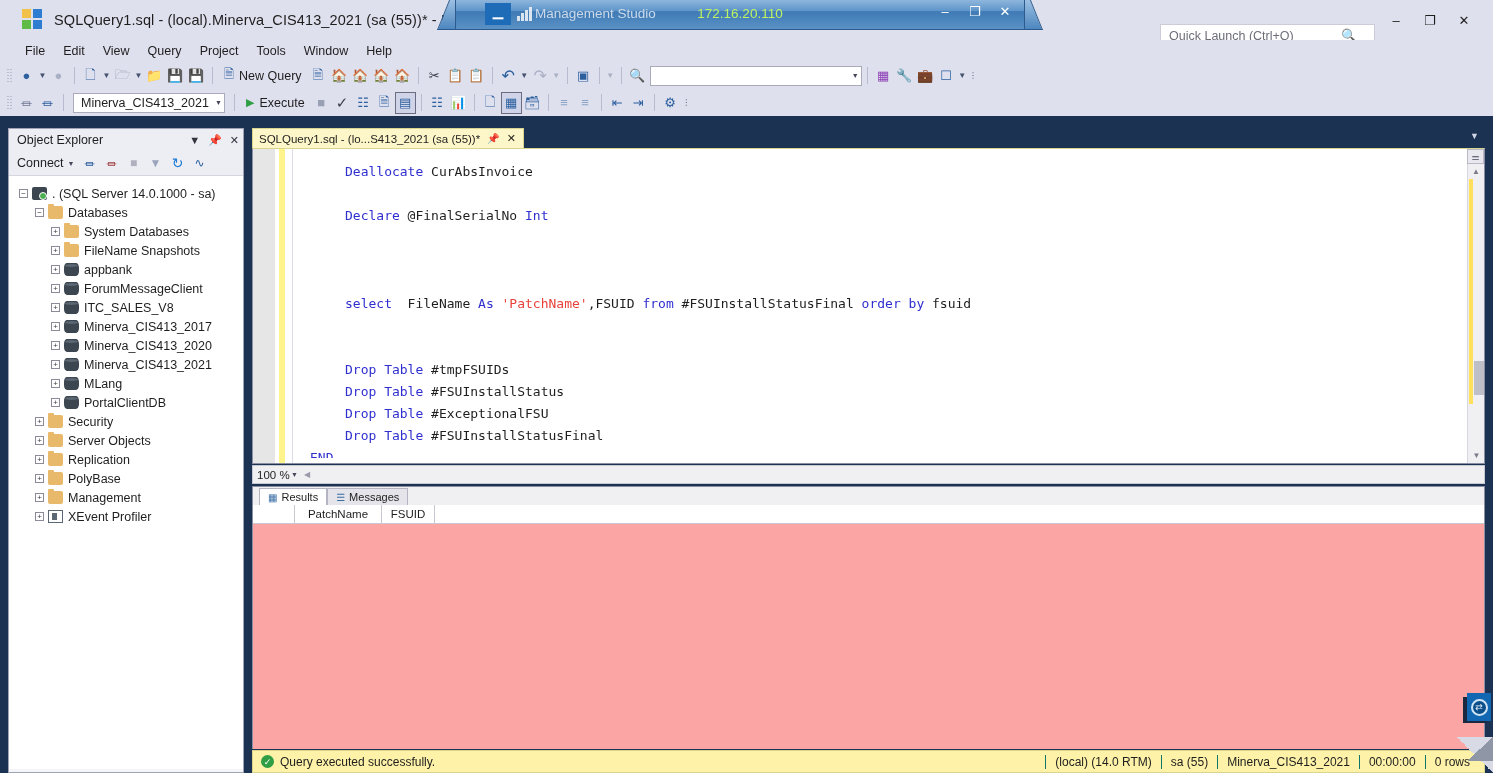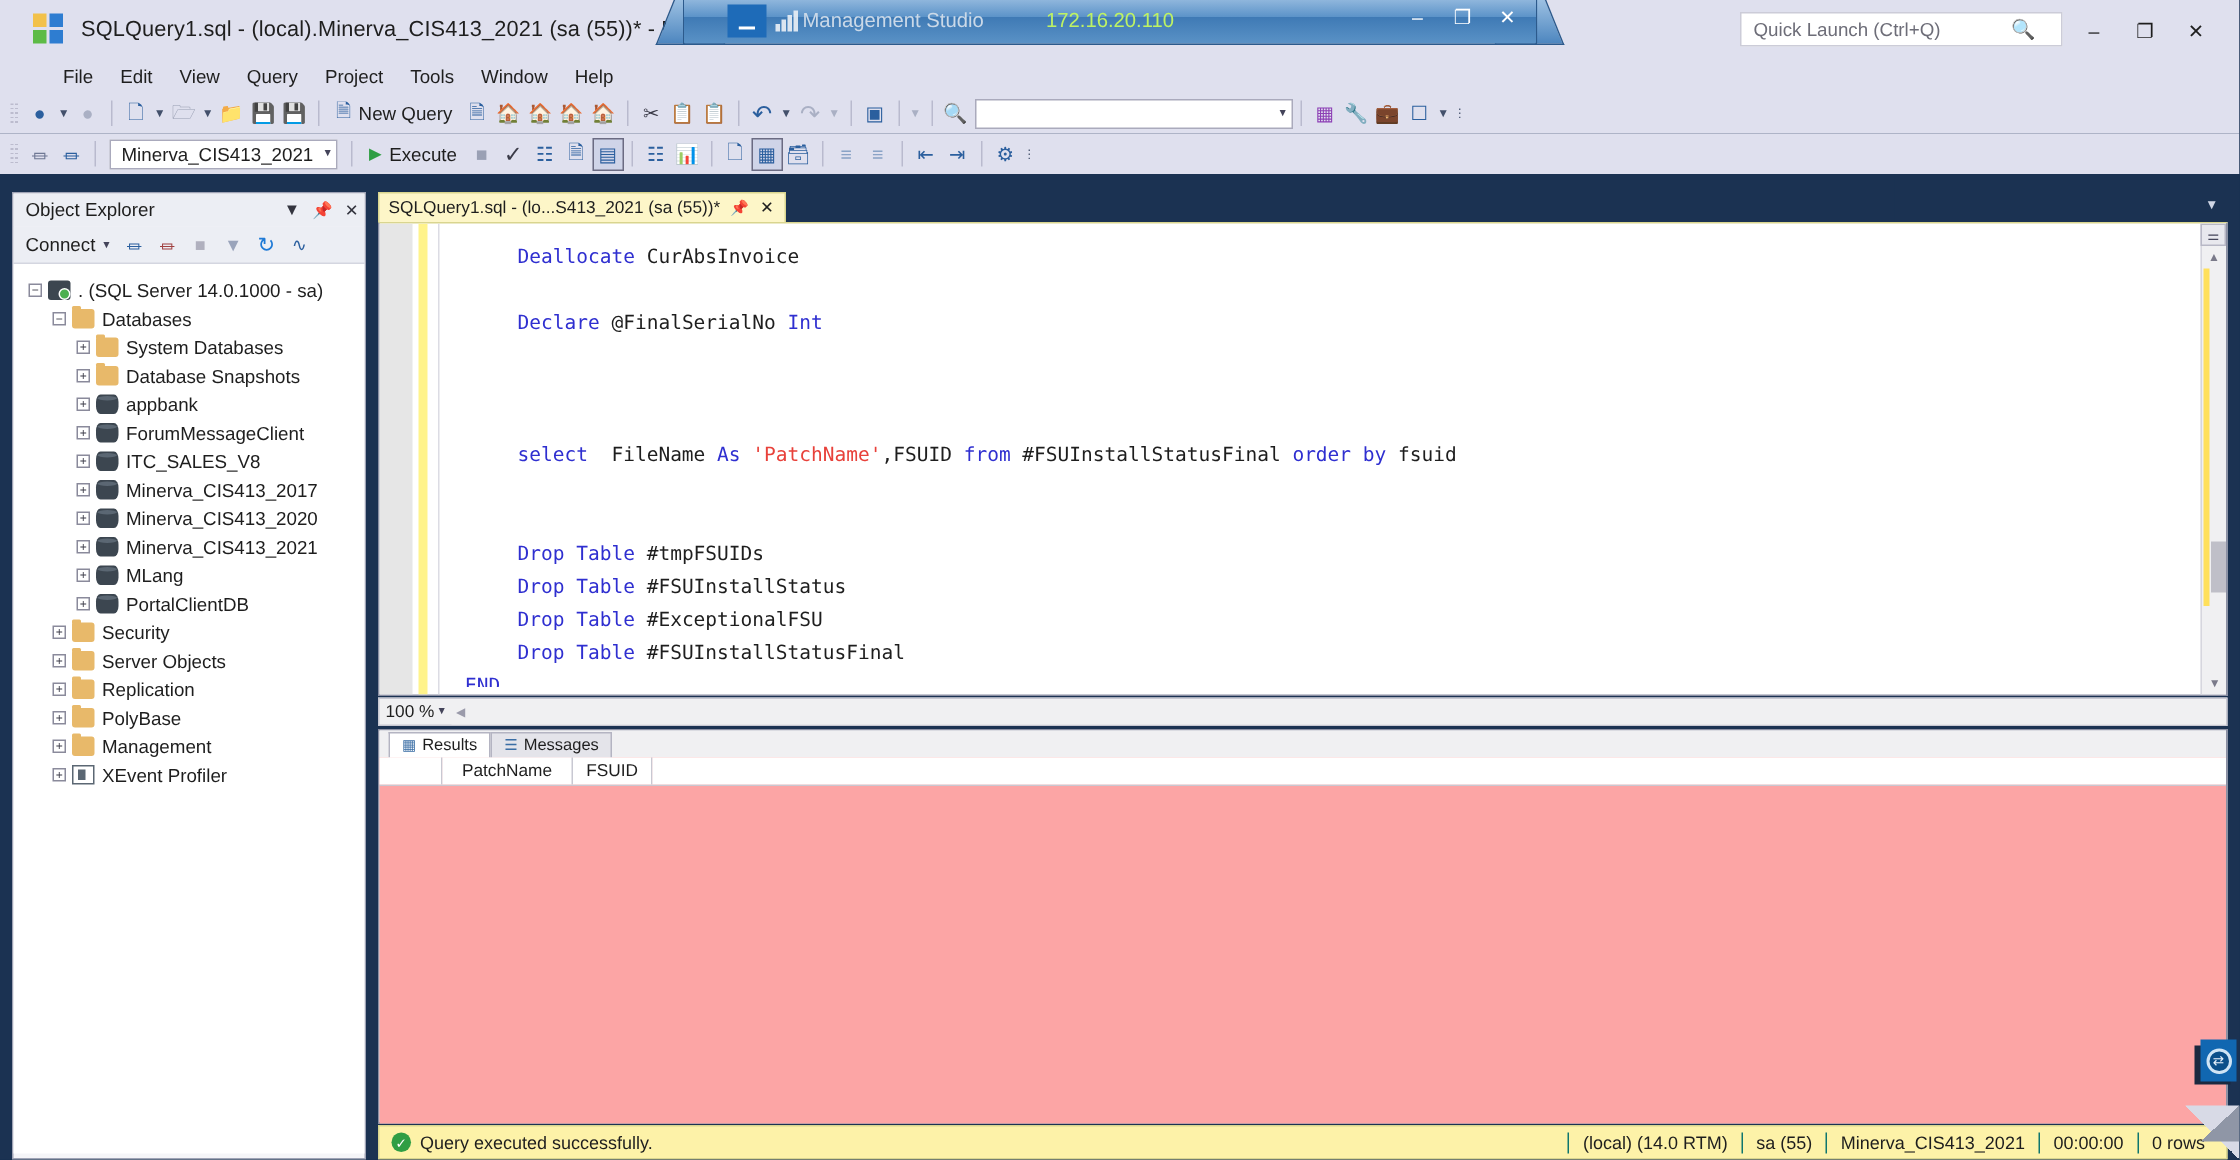--- a/index.html
+++ b/index.html
@@ -29,21 +29,21 @@
   .title-ico .sq { position:absolute; width:9px; height:9px; }
   .title-ico .s1 { left:0; top:0; background:#f2c14a; }
   .title-ico .s2 { left:11px; top:0; background:#2e7dd1; }
   .title-ico .s3 { left:0; top:11px; background:#5dbb46; }
   .title-ico .s4 { left:11px; top:11px; background:#2e7dd1; }
   .title-text {
     font-size: 14.5px; color: #1e1e1e; white-space: nowrap;
     letter-spacing: .1px;
   }
   .ql-wrap {
-    position: absolute; right: 118px; top: 8px;
+    position: absolute; right: 118px; top: 24px;
     width: 215px; height: 23px;
     background: #ffffff; border: 1px solid #ccccd8;
     display: flex; align-items: center;
   }
   .ql-input {
     border: 0; outline: 0; background: transparent;
     font-family: "Liberation Sans", sans-serif;
     font-size: 12.5px; color: #6d6d78;
     padding-left: 8px; width: 178px; height: 20px;
   }
@@ -100,21 +100,21 @@
   .rdp-ip {
     position:absolute; left: 0; right:0; top: 6px; z-index:3;
     text-align:center; font-size: 13.5px; color:#bef264; white-space:nowrap;
   }
   .rdp-btns { position:absolute; right: 30px; top: 4px; z-index:3; display:flex; gap:14px; }
   .rdp-btns span { color:#fff; font-size: 13px; width:16px; text-align:center; }
 
   
   .menubar {
     position:absolute; left:0; top:40px; width:1493px; height:22px;
-    background:#dfe0ee; display:flex; align-items:center; padding-left: 33px;
+    background:#dfe0ee; display:flex; align-items:center; padding-left: 16px;
   }
   .menu-item {
     font-size: 12.5px; color:#1e1e1e; padding: 2px 9px; white-space:nowrap;
   }
 
   
   .toolbar {
     position:absolute; left:0; width:1493px; height:27px;
     background:#dfe0ee; display:flex; align-items:center;
   }
@@ -484,21 +484,21 @@
             <span>Databases</span>
           </div>
           <div class="node" style="padding-left: 42px;">
             <span class="exp">+</span>
             <span class="ico folder"></span>
             <span>System Databases</span>
           </div>
           <div class="node" style="padding-left: 42px;">
             <span class="exp">+</span>
             <span class="ico folder"></span>
-            <span>Database Snapshots</span>
+            <span>FileName Snapshots</span>
           </div>
           <div class="node" style="padding-left: 42px;">
             <span class="exp">+</span>
             <span class="ico db"></span>
             <span>appbank</span>
           </div>
           <div class="node" style="padding-left: 42px;">
             <span class="exp">+</span>
             <span class="ico db"></span>
             <span>ForumMessageClient</span>

